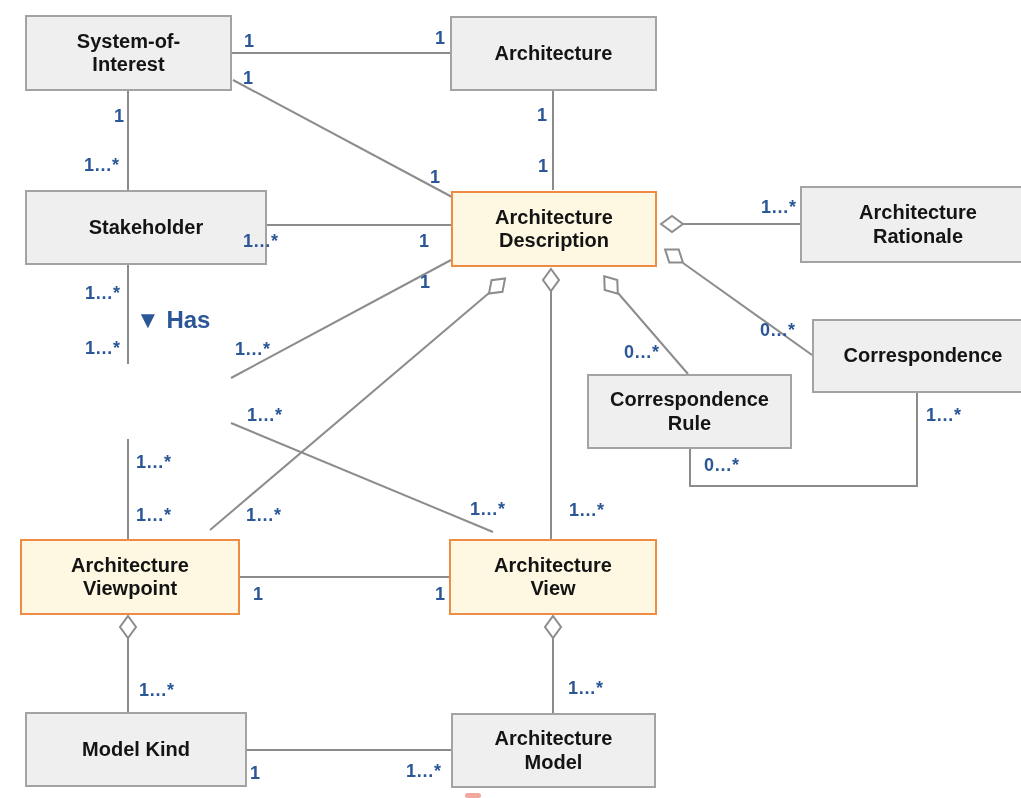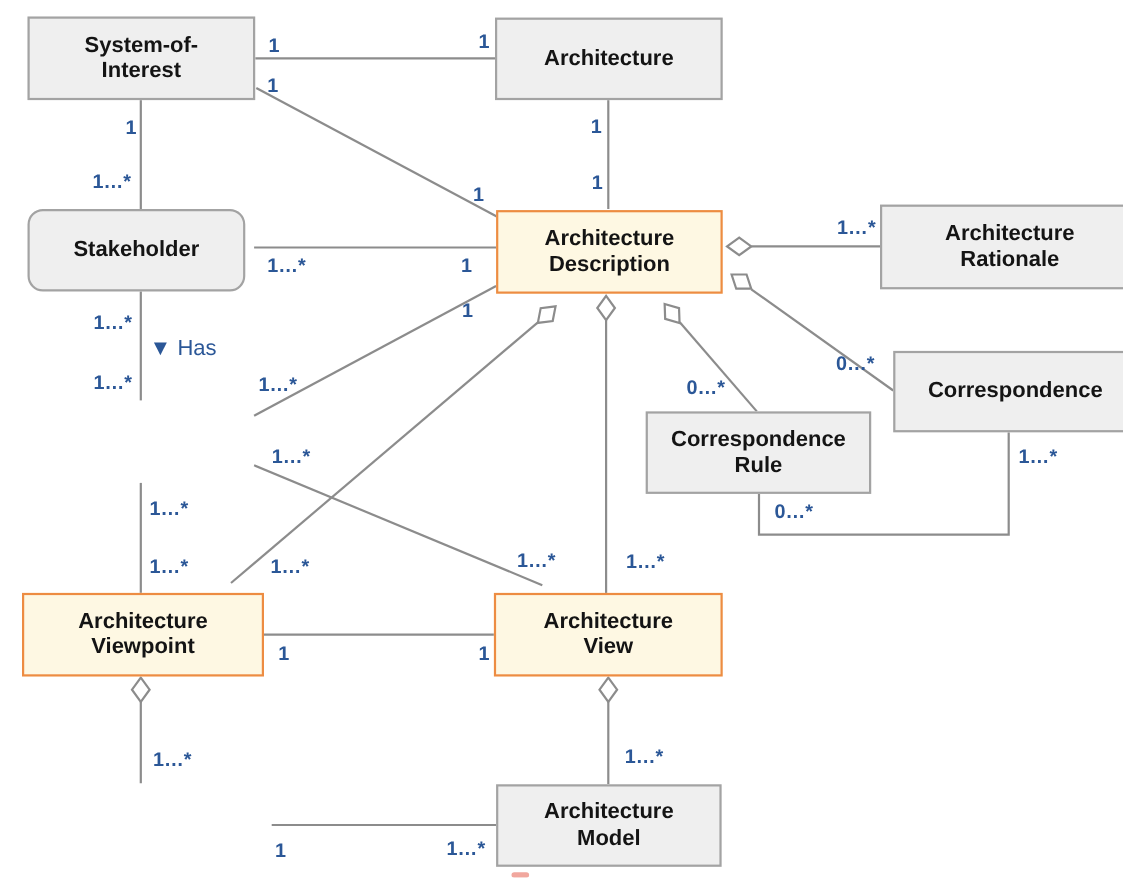--- a/index.html
+++ b/index.html
@@ -17,21 +17,21 @@
   .node{
     position:absolute;box-sizing:border-box;
     display:flex;align-items:center;justify-content:center;text-align:center;
     font-weight:bold;font-size:20px;line-height:1.16;white-space:pre-line;
     color:var(--node-text);background:var(--node-fill);border:2px solid var(--node-border);
   }
   .node.accent{background:var(--hl-fill);border-color:var(--hl-border);}
   .mult{
     position:absolute;font-weight:bold;font-size:18px;color:var(--mult);white-space:nowrap;
   }
-  .assoc-name{position:absolute;font-weight:normal;font-size:20px;color:var(--mult);white-space:nowrap;}
+  .assoc-name{position:absolute;font-weight:bold;font-size:24px;color:var(--mult);white-space:nowrap;}
   .artifact{position:absolute;background:#F1A79E;border-radius:3px;}
 </style>
 </head>
 <body>
 
 <div class="canvas" style="--node-fill: #EFEFEF; --node-border: #A3A3A3; --hl-fill: #FEF8E3; --hl-border: #ED8C42; --connector: #8C8C8C; --mult: #2B5797; --node-text: #141414;">
 
   <svg class="connector-layer" width="1021" height="798" viewBox="0 0 1021 798">
 
     <line x1="212" y1="53" x2="430" y2="53"></line>
@@ -73,32 +73,33 @@
     </g>
     <g>
       <line x1="533" y1="638" x2="533" y2="713"></line>
       <polygon class="agg-diamond" points="-11,0 0,-8 11,0 0,8" transform="translate(533,627) rotate(90)"></polygon>
     </g>
   </svg>
 
   <div class="node" style="left:5px;top:15px;width:207px;height:76px;">System-of-
 Interest</div>
   <div class="node" style="left:430px;top:16px;width:207px;height:75px;">Architecture</div>
-  <div class="node" style="left:5px;top:190px;width:198px;height:75px;border-radius:14px;">Stakeholder</div>
+  <div class="node" style="left:5px;top:190px;width:242px;height:75px;">Stakeholder</div>
   <div class="node accent" style="left:431px;top:191px;width:206px;height:76px;">Architecture
 Description</div>
   <div class="node" style="left:780px;top:186px;width:236px;height:77px;">Architecture
 Rationale</div>
   <div class="node" style="left:792px;top:319px;width:222px;height:74px;">Correspondence</div>
   <div class="node" style="left:567px;top:374px;width:205px;height:75px;">Correspondence
 Rule</div>
   <div class="node accent" style="left:0px;top:539px;width:220px;height:76px;">Architecture
 Viewpoint</div>
   <div class="node accent" style="left:429px;top:539px;width:208px;height:76px;">Architecture
 View</div>
+  <div class="node" style="left:5px;top:712px;width:222px;height:75px;">Model Kind</div>
   <div class="node" style="left:431px;top:713px;width:205px;height:75px;">Architecture
 Model</div>
 
   <span class="mult" style="left:224px;top:31px;">1</span>
   <span class="mult" style="left:415px;top:28px;">1</span>
 
   <span class="mult" style="left:94px;top:106px;">1</span>
   <span class="mult" style="left:64px;top:155px;">1…*</span>
 
   <span class="mult" style="left:223px;top:68px;">1</span>

